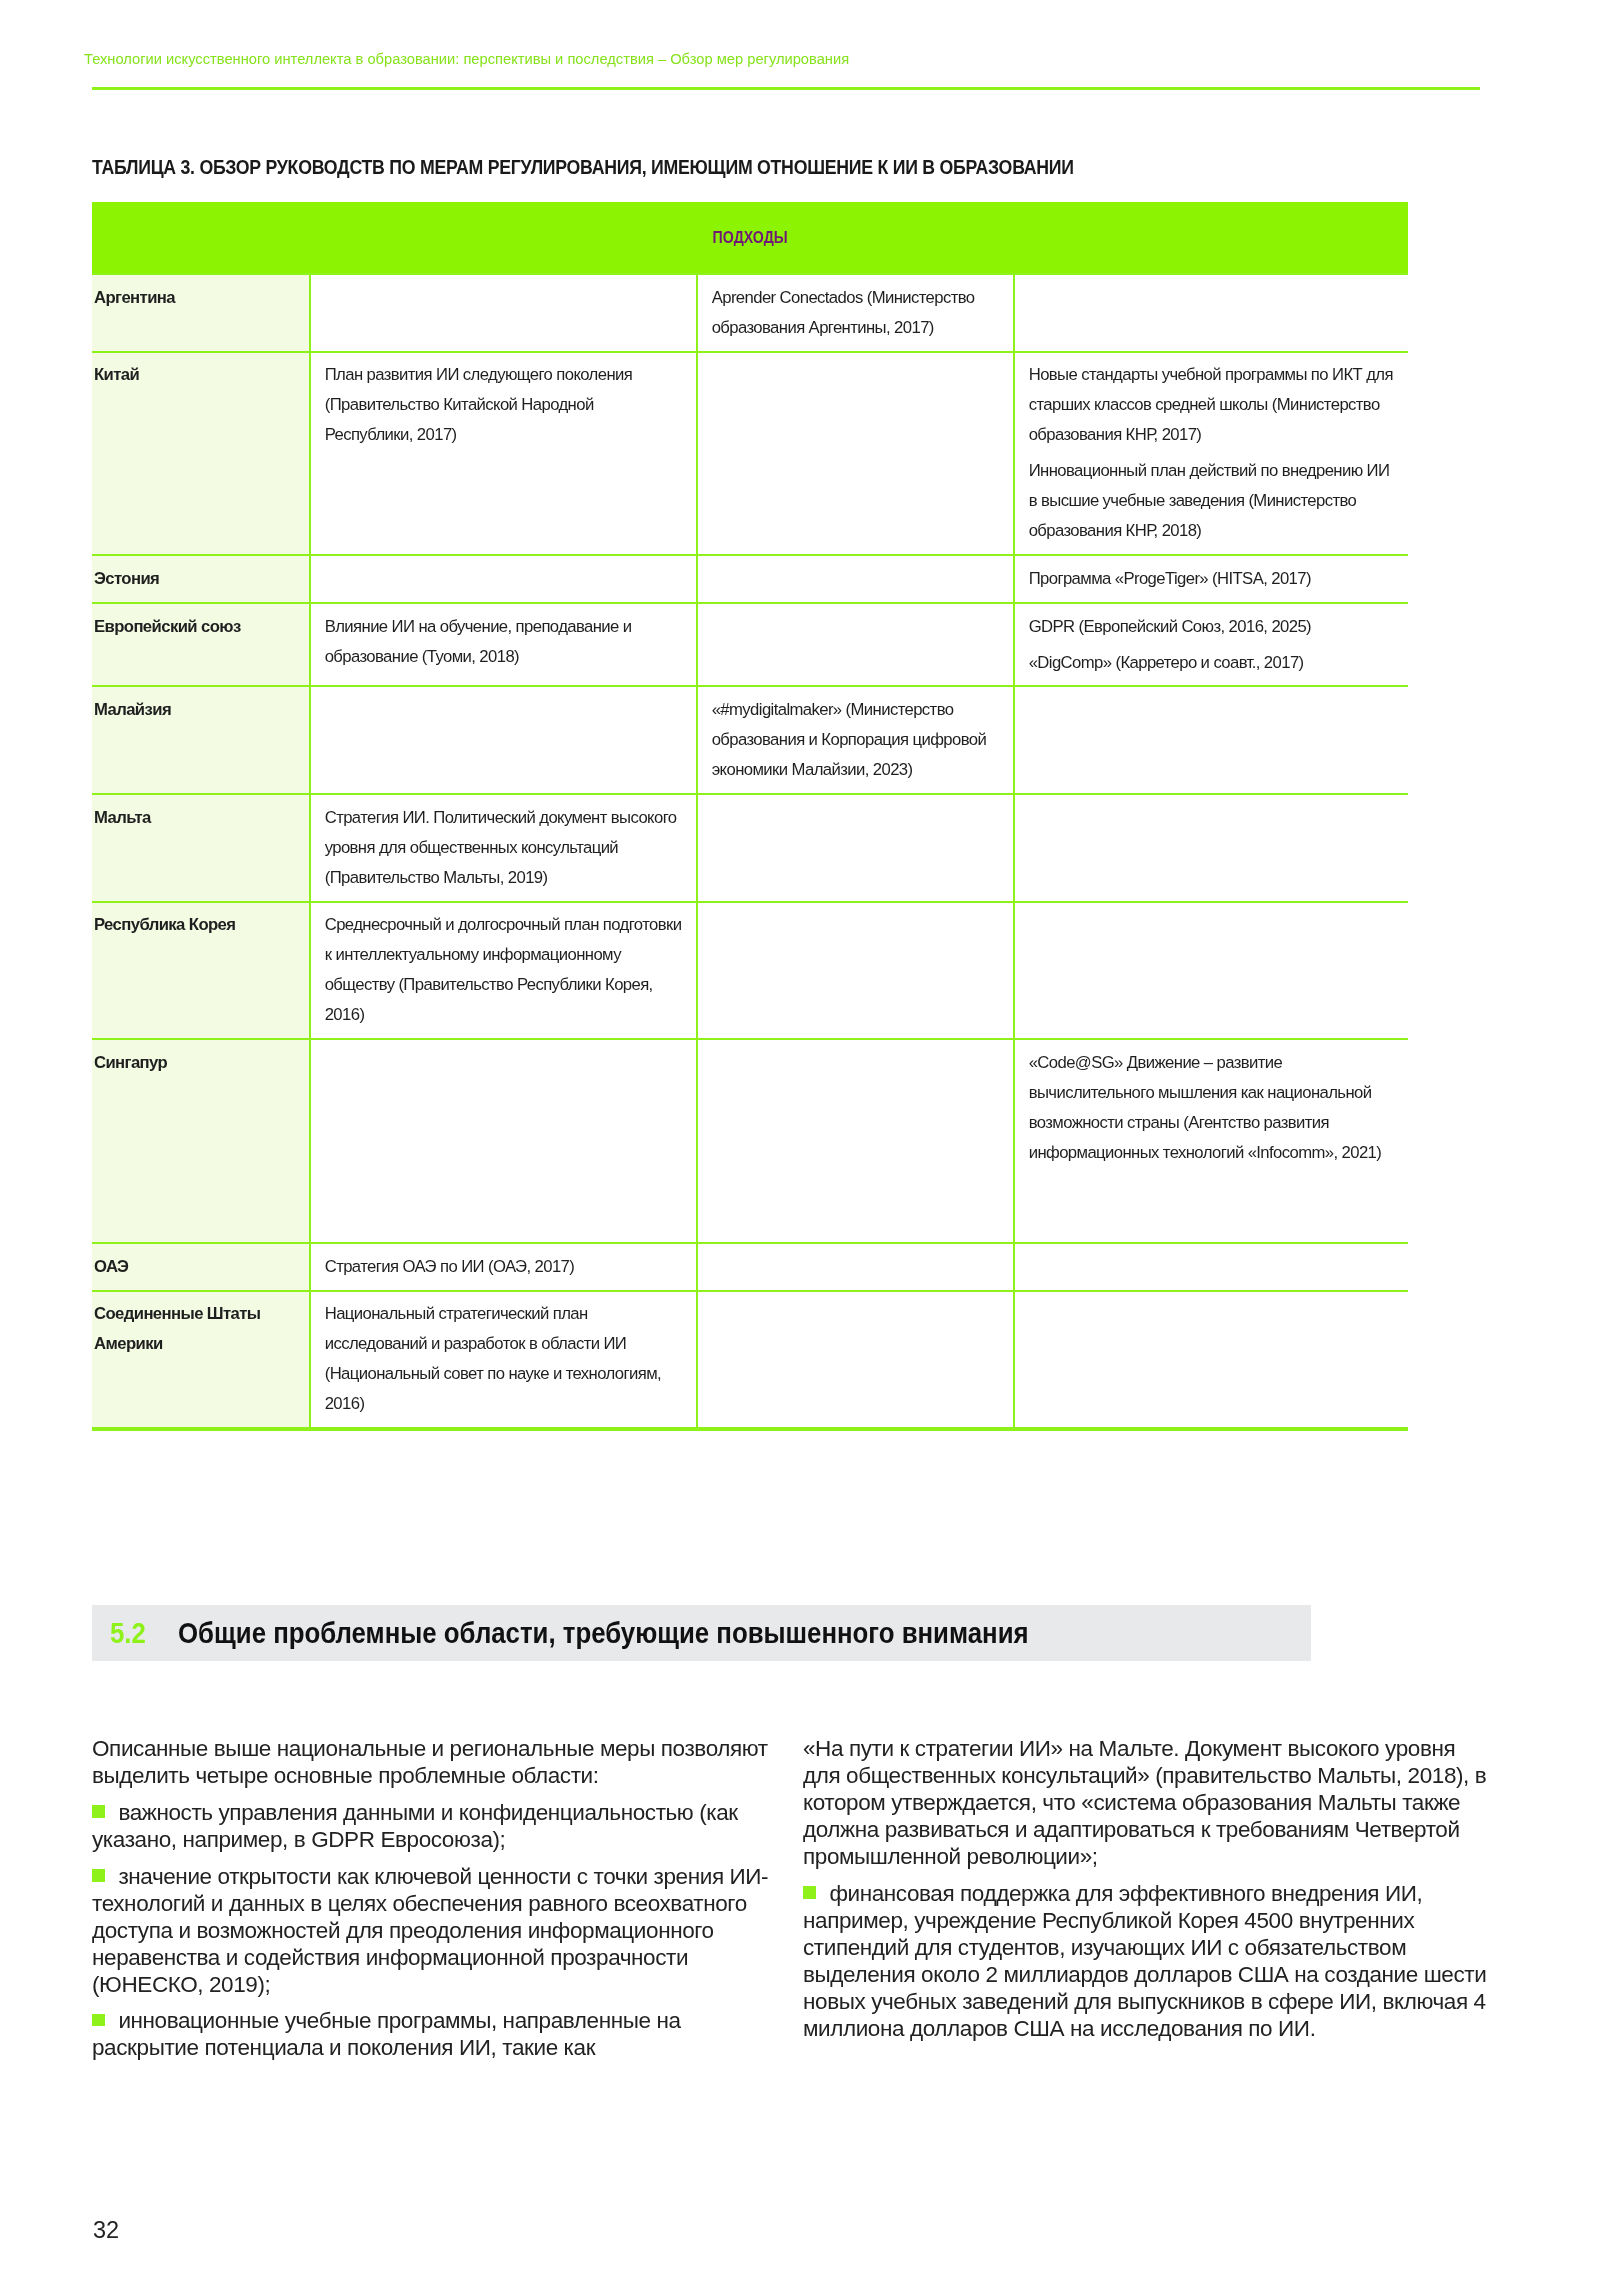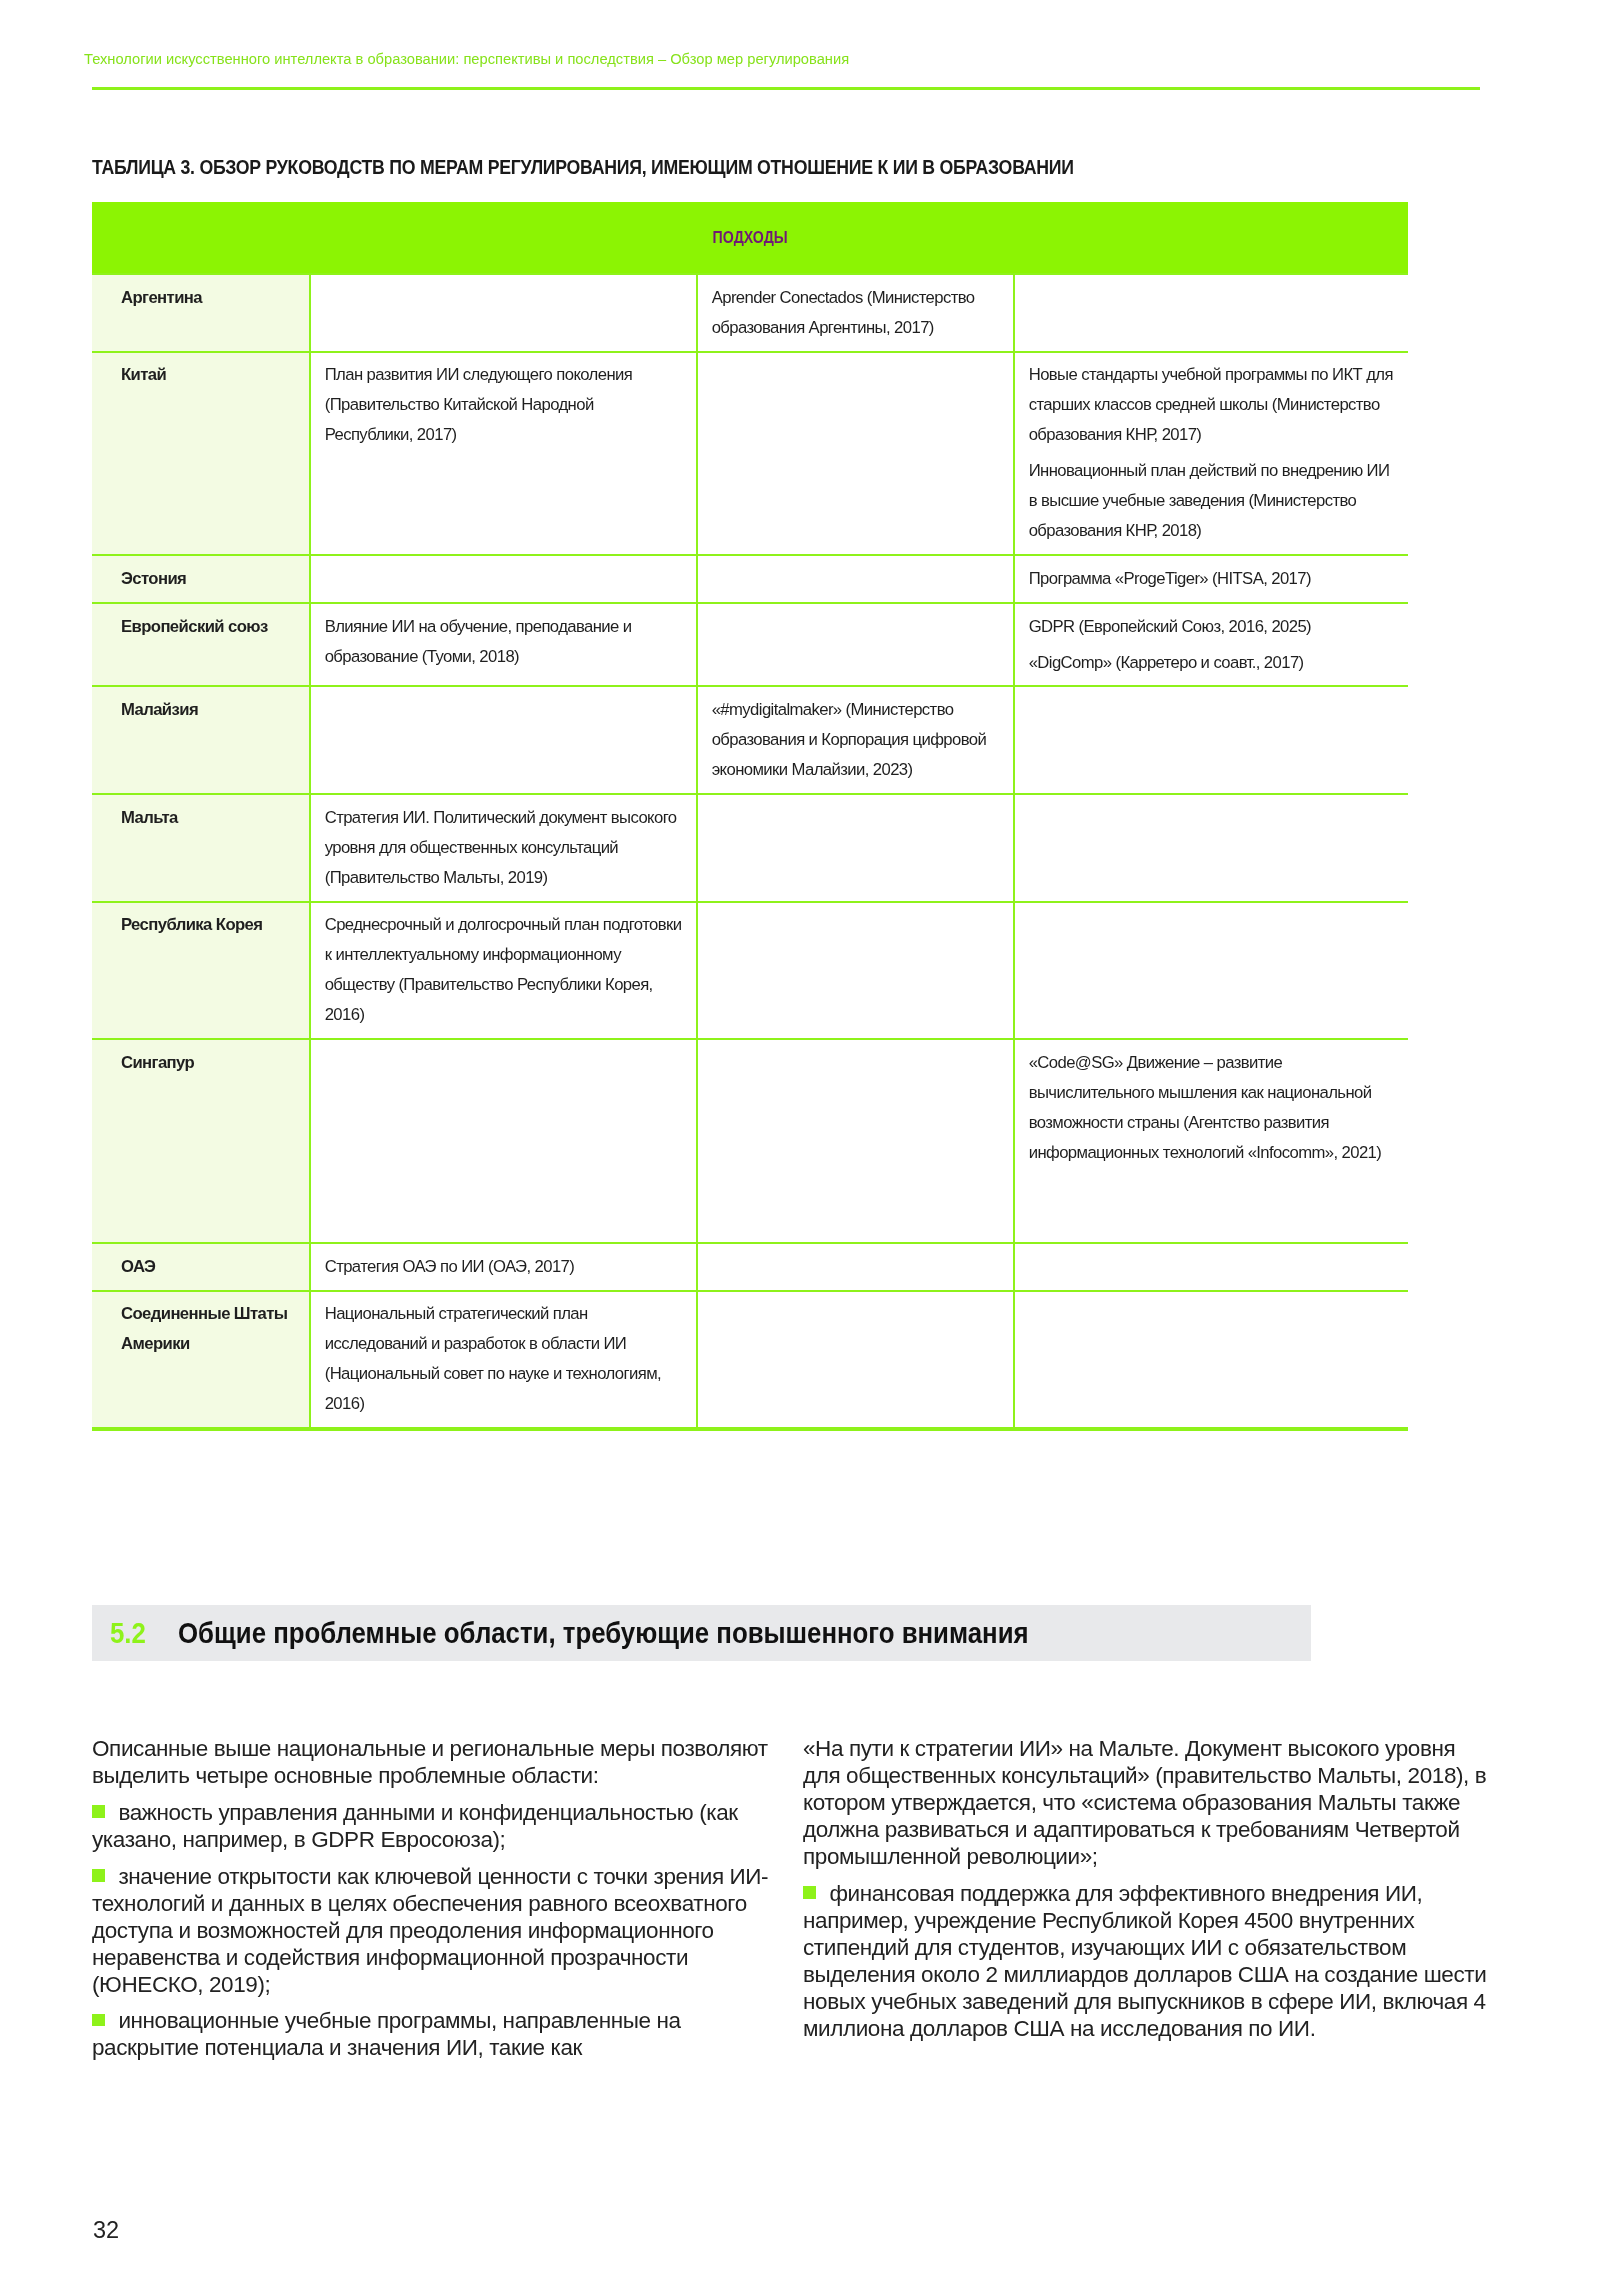--- a/index.html
+++ b/index.html
@@ -40,21 +40,21 @@
       border-left: 2px solid #8ef21a; border-bottom: 2.9px solid #8ef21a;
     }
     .sub th:first-child { border-left: none; }
     .narrow { display: inline-block; transform: scaleX(0.85); transform-origin: center; white-space: nowrap; }
     td {
       vertical-align: top; padding: 7.8px 13.7px 7.8px 13.7px;
       border-left: 2px solid #8ef21a; border-bottom: 2.9px solid #8ef21a;
       font-size: 16.7px; line-height: 30px; color: #1f1f1f;
     }
     td.country {
-      border-left: none; background: #f3fbe3; font-weight: bold; padding-left: 29px;
+      border-left: none; background: #f3fbe3; font-weight: bold; padding-left: 2px;
     }
     .cell-text { display: block; letter-spacing: -0.6px; }
     .entry { display: block; letter-spacing: -0.6px; }
     .entry + .entry { margin-top: 6px; }
     tr.last td { border-bottom: 4.9px solid #8ef21a; }
 
     .section-bar {
       position: absolute; left: 92px; top: 1605px; width: 1219px; height: 56px;
       background: #e8e9eb;
     }
@@ -214,21 +214,21 @@
 
 <div class="section-bar">
   <span class="section-num">5.2</span>
   <span class="section-title">Общие проблемные области, требующие повышенного внимания</span>
 </div>
 
 <div class="col-text col-left">
   <p>Описанные выше национальные и региональные меры позволяют выделить четыре основные проблемные области:</p>
   <p><span class="bullet"></span><span>важность управления данными и конфиденциальностью (как указано, например, в GDPR Евросоюза);</span></p>
   <p><span class="bullet"></span><span>значение открытости как ключевой ценности с точки зрения ИИ-технологий и данных в целях обеспечения равного всеохватного доступа и возможностей для преодоления информационного неравенства и содействия информационной прозрачности (ЮНЕСКО, 2019);</span></p>
-  <p><span class="bullet"></span><span>инновационные учебные программы, направленные на раскрытие потенциала и значения ИИ, такие как</span></p>
+  <p><span class="bullet"></span><span>инновационные учебные программы, направленные на раскрытие потенциала и поколения ИИ, такие как</span></p>
 </div>
 
 <div class="col-text col-right">
   <p>«На пути к стратегии ИИ» на Мальте. Документ высокого уровня для общественных консультаций» (правительство Мальты, 2018), в котором утверждается, что «система образования Мальты также должна развиваться и адаптироваться к требованиям Четвертой промышленной революции»;</p>
   <p><span class="bullet"></span><span>финансовая поддержка для эффективного внедрения ИИ, например, учреждение Республикой Корея 4500 внутренних стипендий для студентов, изучающих ИИ с обязательством выделения около 2 миллиардов долларов США на создание шести новых учебных заведений для выпускников в сфере ИИ, включая 4 миллиона долларов США на исследования по ИИ.</span></p>
 </div>
 
 <div class="page-number">32</div>
 
 

